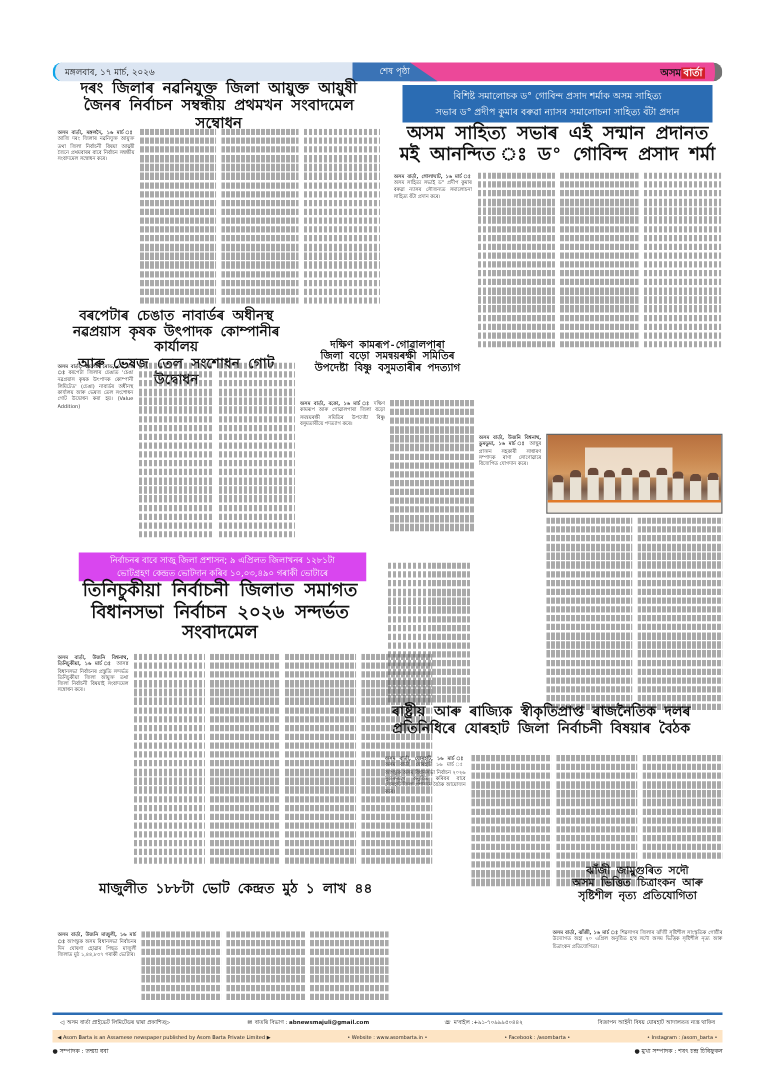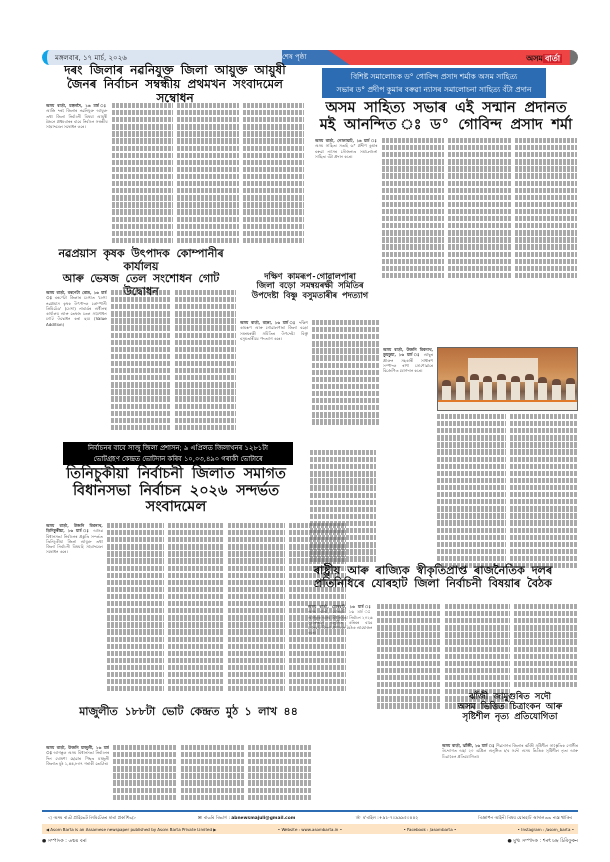--- a/index.html
+++ b/index.html
@@ -3,41 +3,41 @@
 <meta charset="utf-8">
 <style>
   * { box-sizing: border-box; margin: 0; padding: 0; }
   html, body { width: 610px; height: 862px; background: #ffffff; overflow: hidden; }
   body { font-family: "DejaVu Sans", sans-serif; color: #111; position: relative; }
 
   .page { position: absolute; left: 0; top: 0; width: 610px; height: 862px; }
 
   
   .masthead { position: absolute; left: 42px; top: 50px; width: 536px; height: 15px; }
-  .mh-left { position: absolute; left: 0; top: 0; width: 246px; height: 15px; background: #dbe5f2; border-radius: 8px 0 0 8px; border-left: 5px solid #0ea5e9; }
+  .mh-left { position: absolute; left: 0; top: 0; width: 246px; height: 15px; background: #dbe5f2; border-radius: 8px 0 0 8px; border-left: 2px solid #0ea5e9; }
   .mh-date { position: absolute; left: 8px; top: 2px; font-size: 7px; color: #111; }
-  .mh-center { position: absolute; left: 240px; top: 0; width: 46px; height: 15px; background: #3a73b6; color: #fff; font-size: 7px; text-align: left; line-height: 15px; }
+  .mh-center { position: absolute; left: 240px; top: 0; width: 46px; height: 15px; background: #3a73b6; color: #fff; font-size: 7px; text-align: right; line-height: 15px; }
   .mh-tri-l { position: absolute; left: 214px; top: 0; width: 0; height: 0; border-top: 15px solid #dbe5f2; border-right: 26px solid transparent; }
-  .mh-right { position: absolute; left: 286px; top: 0; width: 250px; height: 15px; background: #ef4444; border-radius: 0 8px 8px 0; border-right: 8px solid #737373; }
+  .mh-right { position: absolute; left: 286px; top: 0; width: 250px; height: 15px; background: #ec4899; border-radius: 0 8px 8px 0; border-right: 6px solid #737373; }
   .mh-tri-r { position: absolute; left: 286px; top: 0; width: 0; height: 0; border-bottom: 15px solid #3a73b6; border-right: 22px solid transparent; }
   .mh-brand { position: absolute; right: 8px; top: 2px; font-size: 8px; font-weight: bold; color: #111; }
   .mh-brand .red { background: #d3202a; color: #fff; padding: 0 2px; }
 
   .hl { font-family: Liberation Mono, monospace; font-weight: bold; text-align: center; color: #111; line-height: 1.15; }
 
   .body-cols { position: absolute; display: flex; gap: 4px; }
   .col { flex: 1; font-size: 4px; line-height: 5.3px; color: #333; text-align: justify; overflow: hidden; }
   .col .line { height: 5.3px; background: repeating-linear-gradient(90deg, #555 0 3px, transparent 3px 4px); opacity: 0.5; margin-bottom: 1.8px; }
 
   
   .s1-head { position: absolute; left: 46px; top: 65px; width: 258px; font-size: 12px; }
   .s1-body { left: 46px; top: 103px; width: 258px; height: 140px; }
 
   
-  .s2-banner { position: absolute; left: 322px; top: 68px; width: 224px; height: 30px; background: #2b6cb3; color: #fff; font-size: 7.5px; text-align: center; line-height: 13px; padding-top: 2px; }
+  .s2-banner { position: absolute; left: 322px; top: 68px; width: 248px; height: 30px; background: #2b6cb3; color: #fff; font-size: 7.5px; text-align: center; line-height: 13px; padding-top: 2px; }
   .s2-head { position: absolute; left: 315px; top: 100px; width: 262px; font-size: 14.5px; }
   .s2-body { left: 315px; top: 138px; width: 262px; height: 140px; }
 
   
   .s3-head { position: absolute; left: 46px; top: 248px; width: 190px; font-size: 11px; }
   .s3-body { left: 46px; top: 290px; width: 190px; height: 140px; }
 
   
   .s4-head { position: absolute; left: 240px; top: 272px; width: 140px; font-size: 8.2px; }
   .s4-body { left: 240px; top: 320px; width: 140px; height: 110px; }
@@ -46,21 +46,21 @@
   .s5-head { position: absolute; left: 383px; top: 293px; width: 195px; font-size: 11.5px; }
   .s5-body-a { left: 383px; top: 347px; width: 50px; height: 225px; }
   .s5-photo { position: absolute; left: 437px; top: 347px; width: 141px; height: 64px; background: linear-gradient(180deg, #b8703f 0%, #c9874f 30%, #d49a62 50%, #7a5b48 70%, #cfc6b8 100%); border: 1px solid #666; overflow: hidden; }
   .s5-photo .banner { position: absolute; left: 30px; top: 10px; width: 70px; height: 24px; background: #f5f0e6; opacity: 0.8; }
   .s5-photo .people { position: absolute; left: 4px; top: 22px; width: 133px; height: 34px; display: flex; justify-content: space-between; align-items: flex-end; }
   .s5-photo .p { width: 9px; background: #e8e1d4; border-top: 6px solid #6a4a3a; border-radius: 4px 4px 0 0; }
   .s5-photo .podium { position: absolute; left: 0; bottom: 0; width: 100%; height: 10px; background: #efe9df; border-top: 2px solid #e07a2a; }
   .s5-body-b { left: 437px; top: 414px; width: 141px; height: 160px; }
 
   
-  .red-banner { position: absolute; left: 63px; top: 442px; width: 230px; height: 23px; background: #000000; color: #fff; font-size: 6.8px; text-align: center; line-height: 11px; padding-top: 1px; }
+  .red-banner { position: absolute; left: 63px; top: 442px; width: 230px; height: 23px; background: #d946ef; color: #fff; font-size: 6.8px; text-align: center; line-height: 11px; padding-top: 1px; }
   .s6-head { position: absolute; left: 42px; top: 466px; width: 268px; font-size: 14.5px; }
   .s6-body { left: 46px; top: 523px; width: 300px; height: 175px; }
   .s6-sideright { left: 310px; top: 450px; width: 66px; height: 115px; }
 
   
   .s7-head { position: absolute; left: 283px; top: 565px; width: 300px; font-size: 11.3px; }
   .s7-body { left: 308px; top: 604px; width: 270px; height: 200px; }
 
   
   .s8-head { position: absolute; left: 46px; top: 706px; width: 285px; font-size: 11px; }
@@ -240,20 +240,21 @@
         <div class="line"></div>
         <div class="line"></div>
         <div class="line"></div>
         <div class="line"></div>
         <div class="line"></div>
         <div class="line"></div>
       </div>
   </div>
 
   <div class="hl s3-head">
+    <div>বৰপেটাৰ চেঙাত নাবাৰ্ডৰ অধীনস্থ</div>
     <div>নৱপ্ৰয়াস কৃষক উৎপাদক কোম্পানীৰ কাৰ্যালয়</div>
     <div>আৰু ভেষজ তেল সংশোধন গোট উদ্বোধন</div>
   </div>
   <div class="body-cols s3-body">
     <div class="col"><b>অসম বাৰ্তা, বৰপেটা ৰোড, ১৬ মাৰ্চ ঃ</b> <span>বৰপেটা জিলাৰ চেঙাত 'চেঙা নৱপ্ৰয়াস কৃষক উৎপাদক কোম্পানী লিমিটেড' (চেঙা) নাবাৰ্ডৰ অধীনস্থ কাৰ্যালয় আৰু ভেষজ তেল সংশোধন গোট উদ্বোধন কৰা হয়। (Value Addition)</span></div>
     <div class="col">
         <div class="line"></div>
         <div class="line"></div>
         <div class="line"></div>
         <div class="line"></div>

